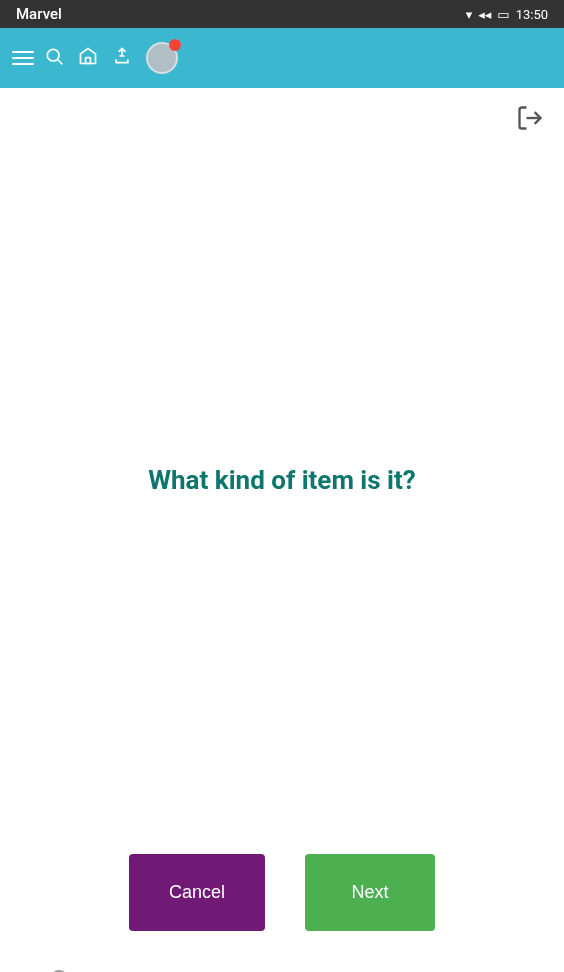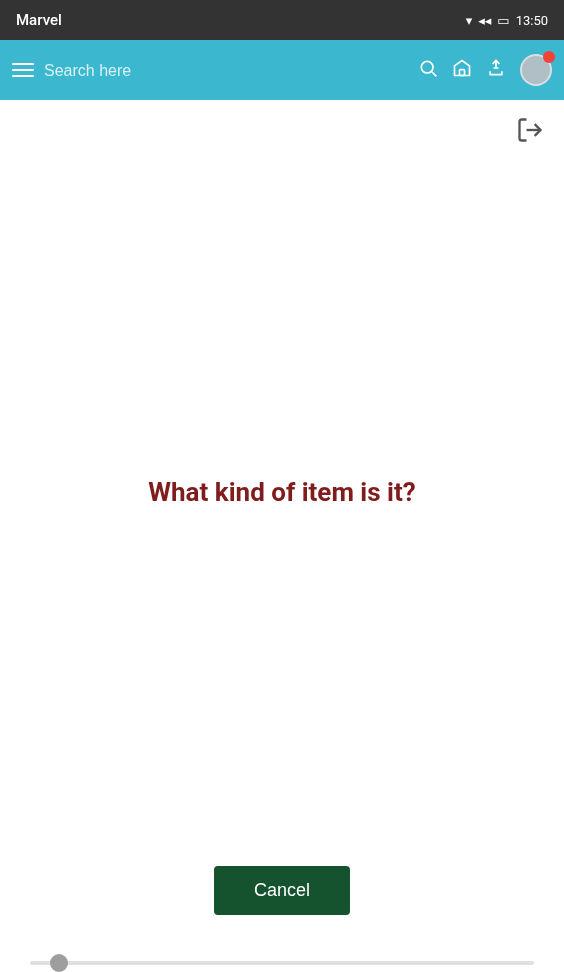--- a/index.html
+++ b/index.html
@@ -9,21 +9,21 @@
       height: 972px;
       font-family: 'Roboto', Arial, sans-serif;
       background: #f5f5f5;
       overflow: hidden;
       position: relative;
     }
 
     
     .status-bar {
       width: 100%;
-      height: 40px;
+      height: 28px;
       background: #333;
       display: flex;
       align-items: center;
       justify-content: space-between;
       padding: 0 16px;
     }
     .status-bar-title {
       color: #fff;
       font-size: 15px;
       font-weight: 500;
@@ -134,21 +134,21 @@
       display: flex;
       flex-direction: column;
       align-items: center;
       justify-content: center;
       flex: 1;
       padding: 40px 30px 0;
     }
     .question-title {
       font-size: 26px;
       font-weight: 700;
-      color: #7f1d1d;
+      color: #0f766e;
       text-align: center;
       line-height: 1.3;
     }
 
     
     .input-section {
       padding: 0 30px 20px;
     }
     .name-input {
       width: 100%;
@@ -166,27 +166,27 @@
 
     
     .buttons-section {
       display: flex;
       justify-content: center;
       gap: 40px;
       padding: 20px 30px 30px;
       background: #fff;
     }
     .btn-cancel {
-      background: #14532d;
+      background: #701a75;
       color: #fff;
       border: none;
       border-radius: 4px;
       font-size: 18px;
       font-weight: 500;
-      padding: 14px 40px;
+      padding: 28px 40px;
       cursor: pointer;
       min-width: 130px;
     }
     .btn-next {
       background: #4caf50;
       color: #fff;
       border: none;
       border-radius: 4px;
       font-size: 18px;
       font-weight: 500;
@@ -239,23 +239,20 @@
     <span class="status-icon">▭</span>
     <span class="status-icon">13:50</span>
   </div>
 </div>
 
 <div class="app-bar">
   <div class="hamburger-icon">
     <span></span>
     <span></span>
     <span></span>
-  </div>
-  <div class="search-input-wrapper">
-    <input class="search-input" type="text" placeholder="Search here" style="">
   </div>
   <div class="app-bar-icons">
     <span class="appbar-icon">
       <svg width="20" height="20" viewBox="0 0 24 24" class="svg-icon" style="stroke:#fff;">
         <circle cx="11" cy="11" r="7"></circle>
         <line x1="16.5" y1="16.5" x2="22" y2="22"></line>
       </svg>
     </span>
     <span class="appbar-icon">
       <svg width="20" height="20" viewBox="0 0 24 24" class="svg-icon" style="stroke:#fff;">
@@ -289,19 +286,20 @@
 
   <div class="question-section">
     <h2 class="question-title">What kind of item is it?</h2>
   </div>
 
 
 </div>
 
 <div class="buttons-section">
   <button class="btn-cancel">Cancel</button>
+  <button class="btn-next">Next</button>
 </div>
 
 <div class="progress-area">
   <div class="progress-track">
     <div class="progress-thumb"></div>
   </div>
 </div>
 
 </body></html>

